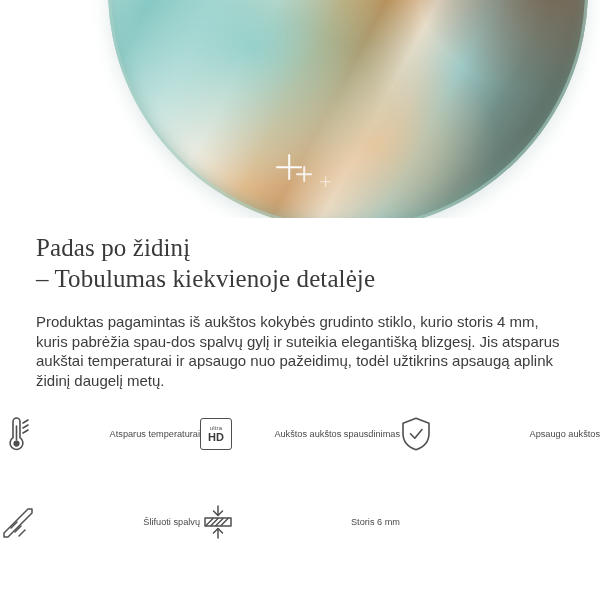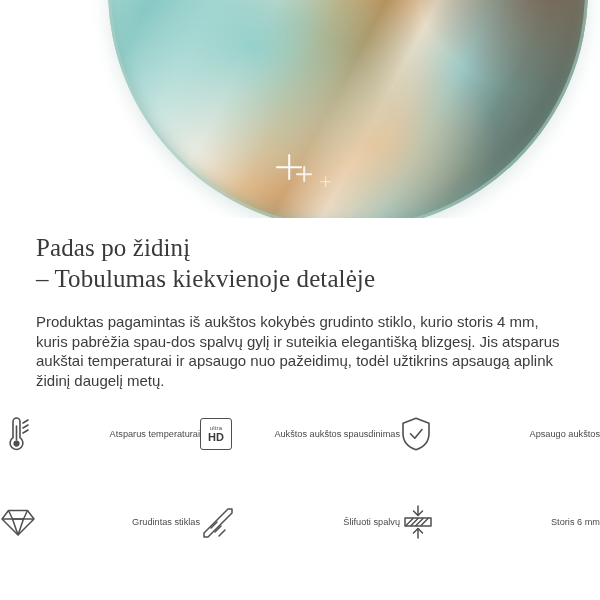--- a/index.html
+++ b/index.html
@@ -230,32 +230,20 @@
     <div class="feature">
       <div class="glyph">
         <svg class="ico" width="32" height="38" viewBox="0 0 32 38" fill="none" stroke="#4f4f4f" stroke-width="1.6" stroke-linejoin="round" stroke-linecap="round">
           <path d="M16 3.2 29 8.2v10.3c0 8-5.4 13.6-13 16.3-7.6-2.7-13-8.3-13-16.3V8.2z"></path>
           <polyline points="10.5,18.8 14.8,23.2 22,14.6"></polyline>
         </svg>
       </div>
       <div class="caption">Apsaugo aukštos</div>
     </div>
 
-    <div class="feature">
-      <div class="glyph">
-        <svg class="ico" width="36" height="34" viewBox="0 0 36 34" fill="none" stroke="#4f4f4f" stroke-width="1.5" stroke-linejoin="round">
-          <path d="M8.5 5.5h19l6.5 8.5L18 30 2 14z"></path>
-          <path d="M2 14h32"></path>
-          <path d="M8.5 5.5 12.5 14 18 30"></path>
-          <path d="M27.5 5.5 23.5 14 18 30"></path>
-          <path d="M12.5 14h11"></path>
-        </svg>
-      </div>
-      <div class="caption">Grudintas stiklas</div>
-    </div>
 
     <div class="feature">
       <div class="glyph">
         <svg class="ico" width="36" height="34" viewBox="0 0 36 34" fill="none" stroke="#4f4f4f" stroke-width="1.5" stroke-linecap="round" stroke-linejoin="round">
           <path d="M4 28 28 4h4v4L8 32H4z" stroke-width="1.5"></path>
           <line x1="11" y1="23" x2="17" y2="17"></line>
           <line x1="15" y1="27" x2="21" y2="21"></line>
           <line x1="19" y1="31" x2="25" y2="25"></line>
         </svg>
       </div>

